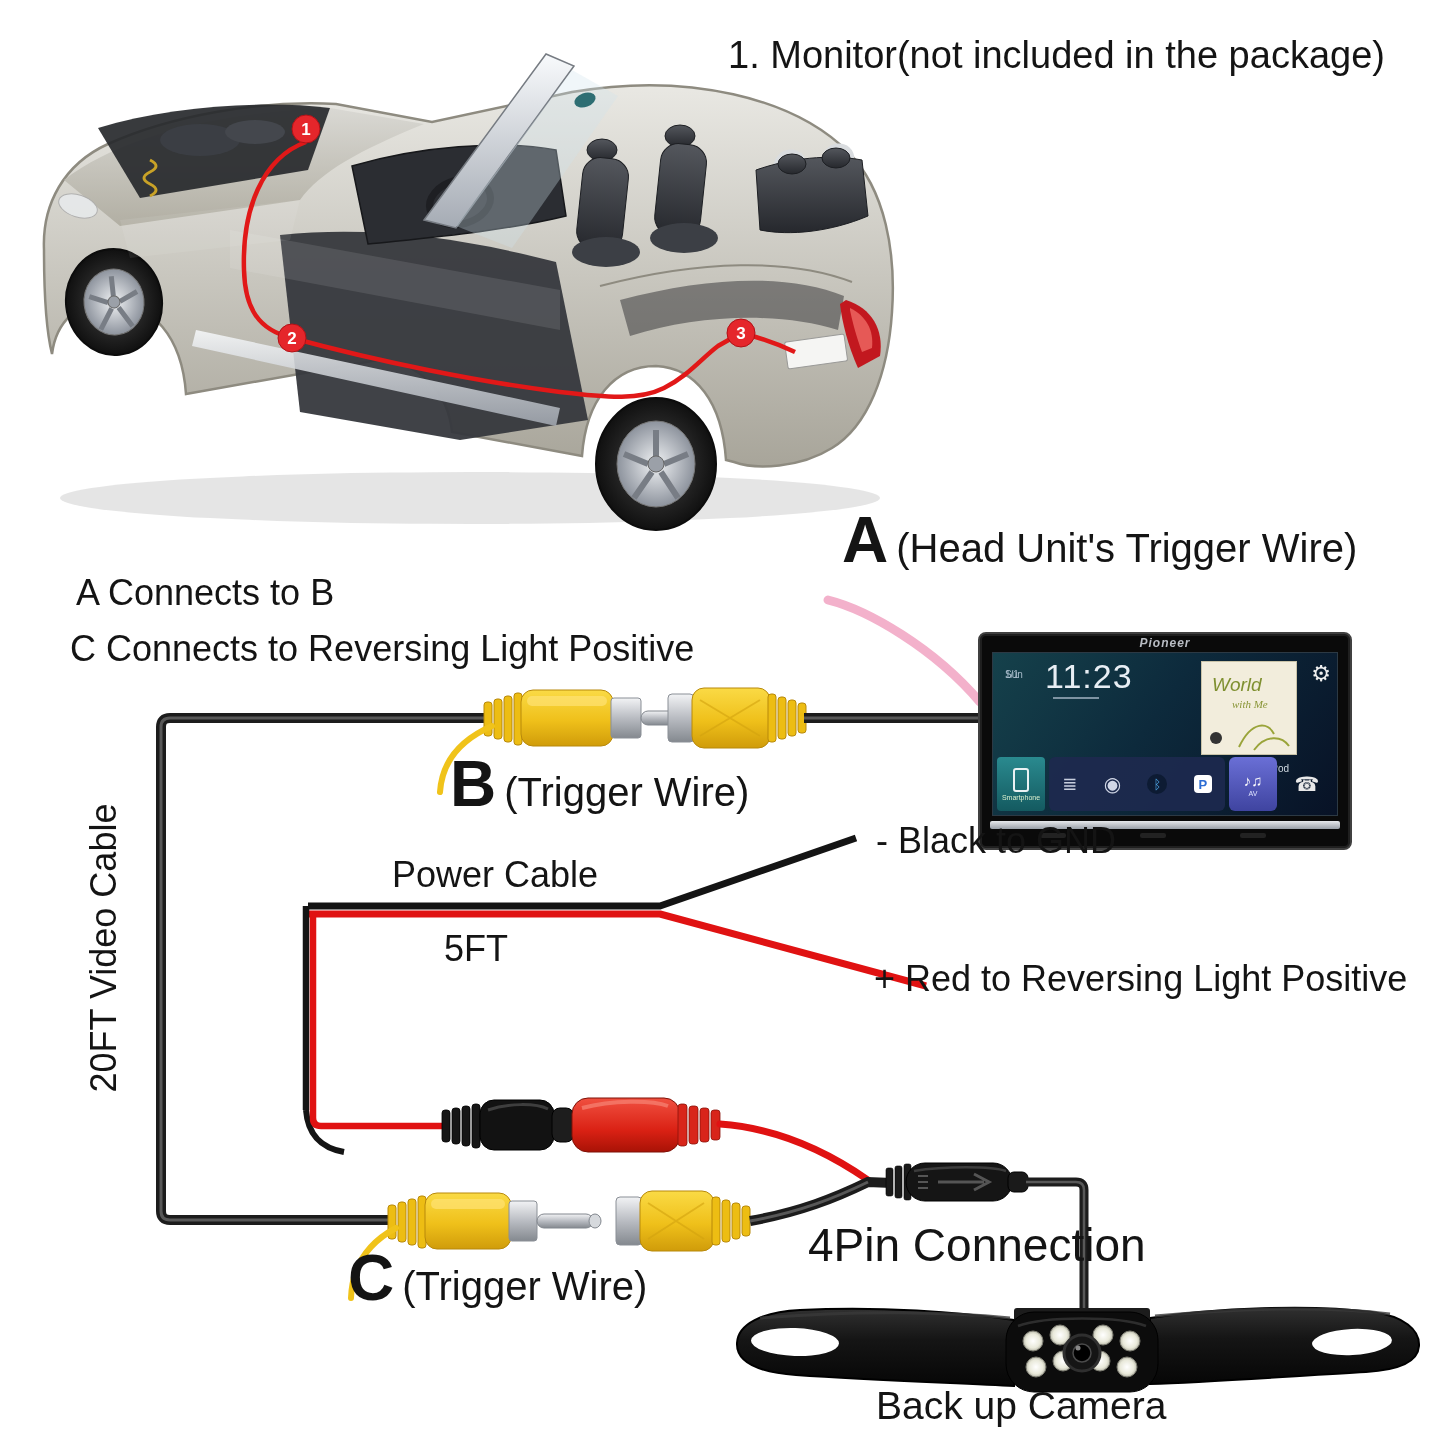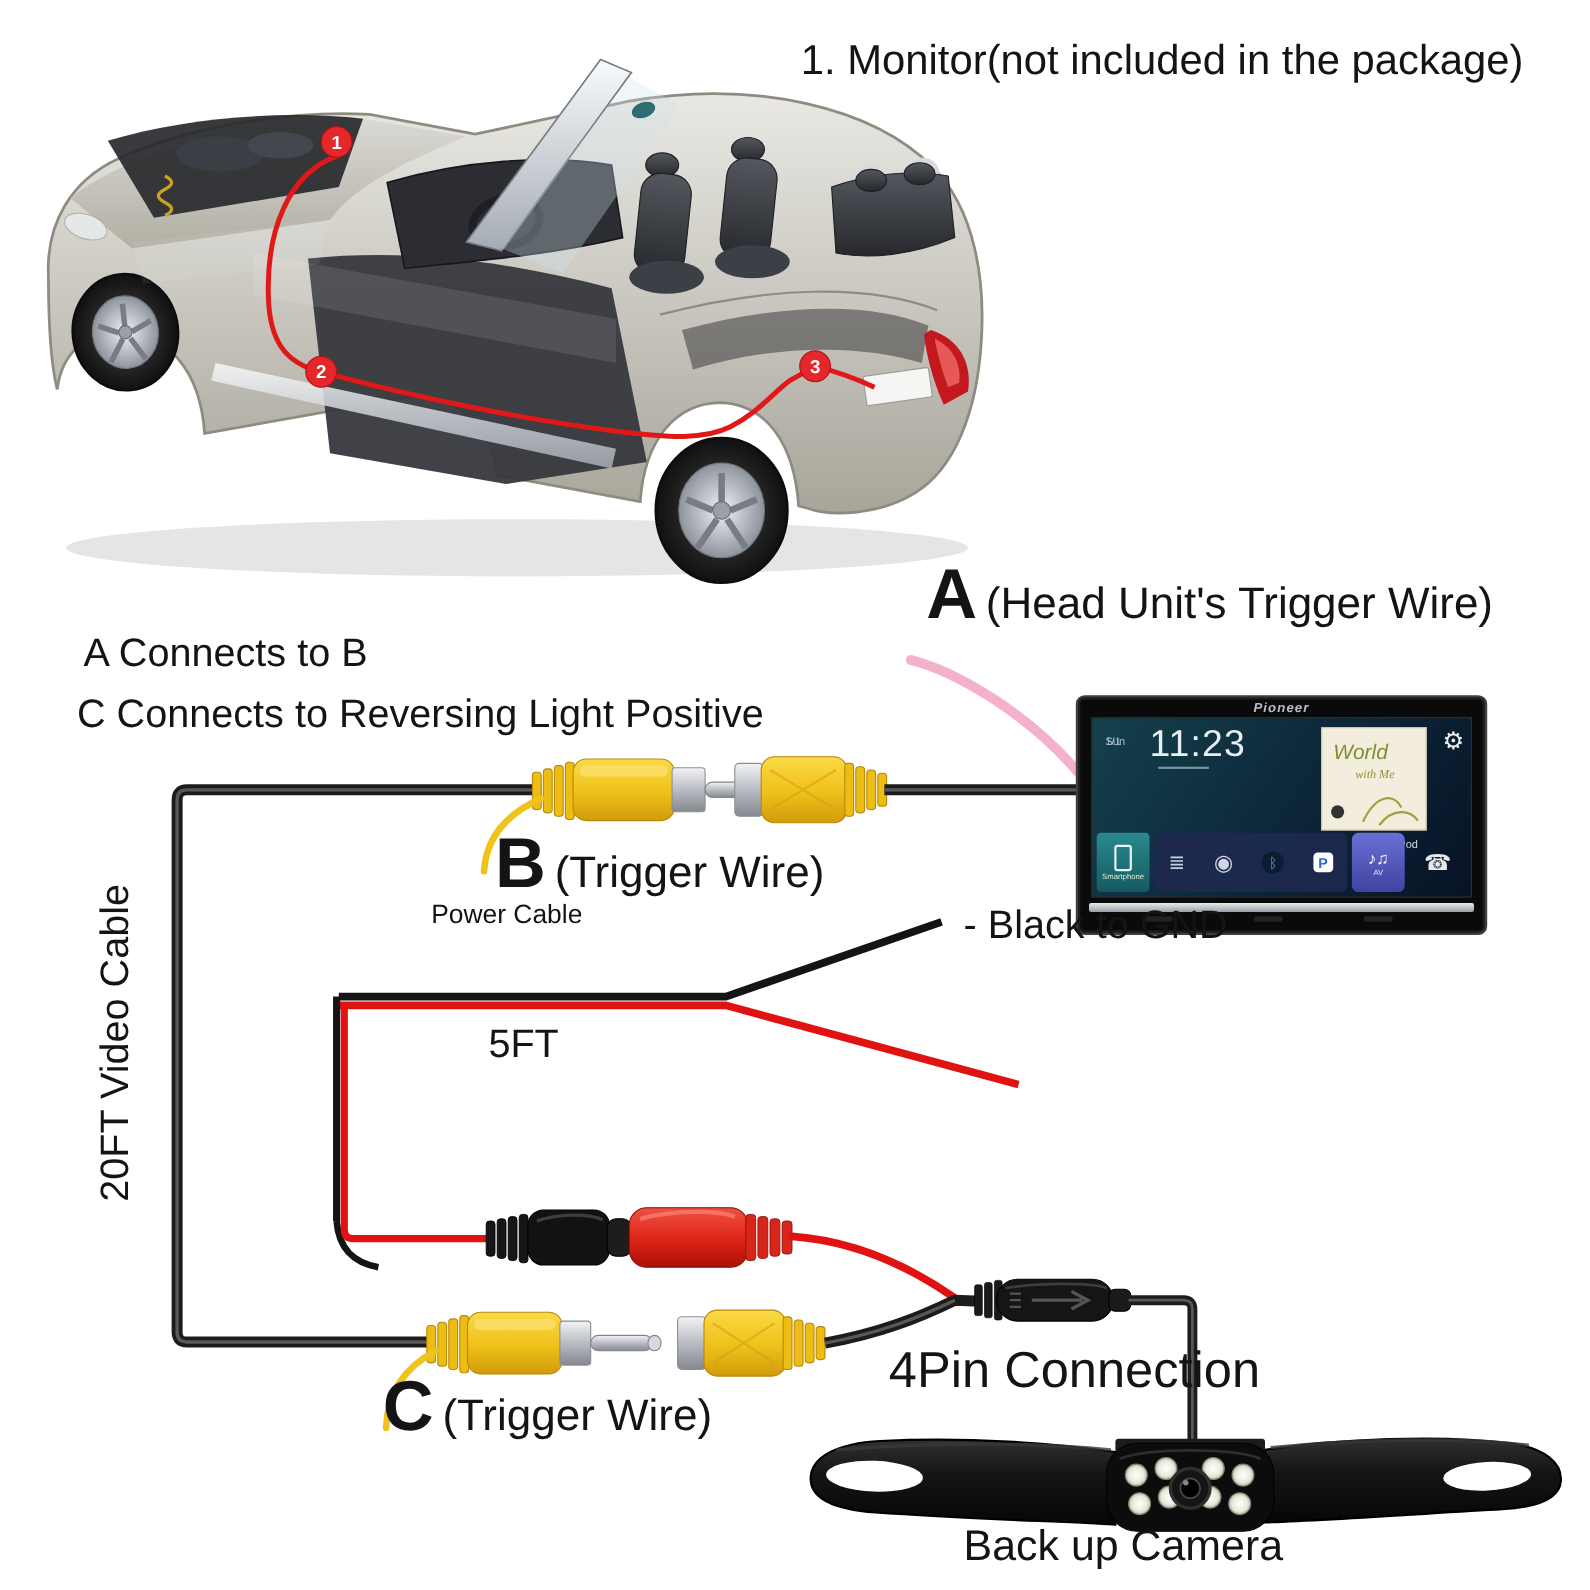--- a/index.html
+++ b/index.html
@@ -11,21 +11,21 @@
   .note-a{left:76px;top:572px;font-size:36px;}
   .note-c{left:70px;top:612px;font-size:36px;margin-top:16px;}
   .biglab{display:flex;align-items:baseline;}
   .big-letter{font-size:64px;font-weight:bold;line-height:64px;}
   .paren{font-size:40px;margin-left:8px;}
   .lab-a{left:842px;top:508px;}
   .lab-b{left:450px;top:752px;}
   .lab-c{left:348px;top:1246px;}
   .vlabel{left:-62px;top:928px;width:330px;height:40px;text-align:center;
           transform:rotate(-90deg);transform-origin:center;font-size:36px;}
-  .power-title{left:392px;top:818px;font-size:24px;text-align:center;}
+  .power-title{left:392px;top:854px;font-size:36px;text-align:center;}
   .power-len{left:444px;top:928px;font-size:36px;}
   .black-gnd{left:876px;top:820px;font-size:36px;}
   .red-pos{left:874px;top:958px;font-size:36px;}
   .fourpin{left:808px;top:1218px;font-size:46px;}
   .cam-label{left:876px;top:1384px;font-size:39px;}
 
   
   .hu{position:absolute;left:978px;top:596px;width:370px;height:214px;z-index:2;
       background:#0a0a0a;border:2px solid #404040;border-radius:8px;box-shadow:inset 0 0 0 2px #1f1f1f;margin-top:36px;}
   .hu *{position:absolute;}
@@ -400,15 +400,16 @@
   </div>
   <div class="t lab-c biglab">
     <span class="big-letter">C</span>
     <span class="paren">(Trigger Wire)</span>
   </div>
 
   <div class="t vlabel">20FT Video Cable</div>
   <div class="t power-title">Power Cable</div>
   <div class="t power-len">5FT</div>
   <div class="t black-gnd">- Black to GND</div>
+  <div class="t red-pos">+ Red to Reversing Light Positive</div>
   <div class="t fourpin">4Pin Connection</div>
   <div class="t cam-label">Back up Camera</div>
 </div>
 
 </body></html>

